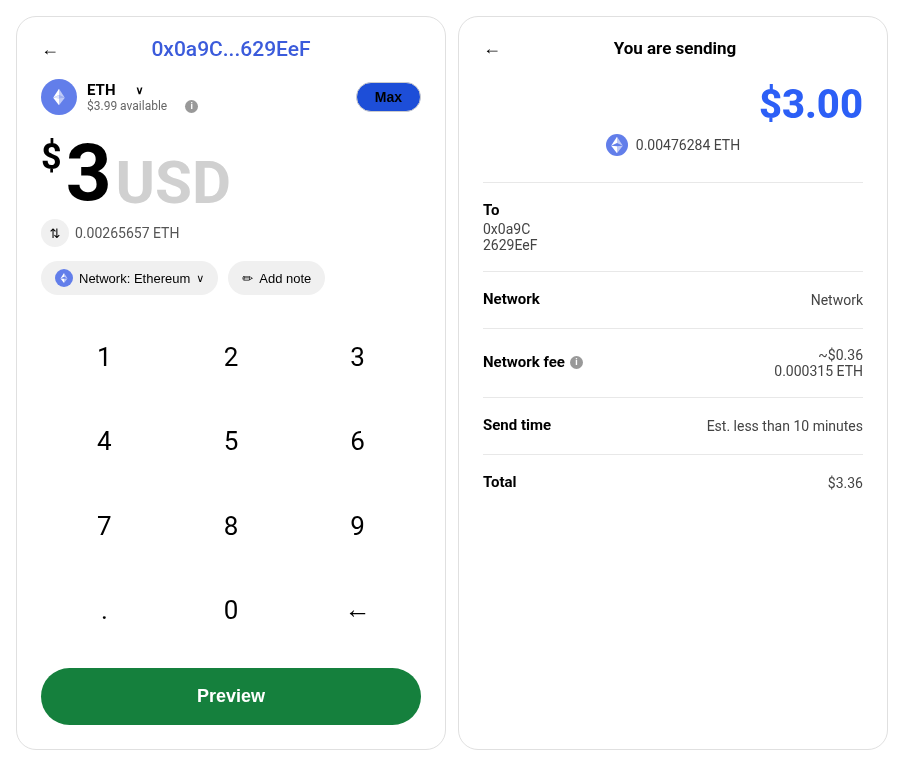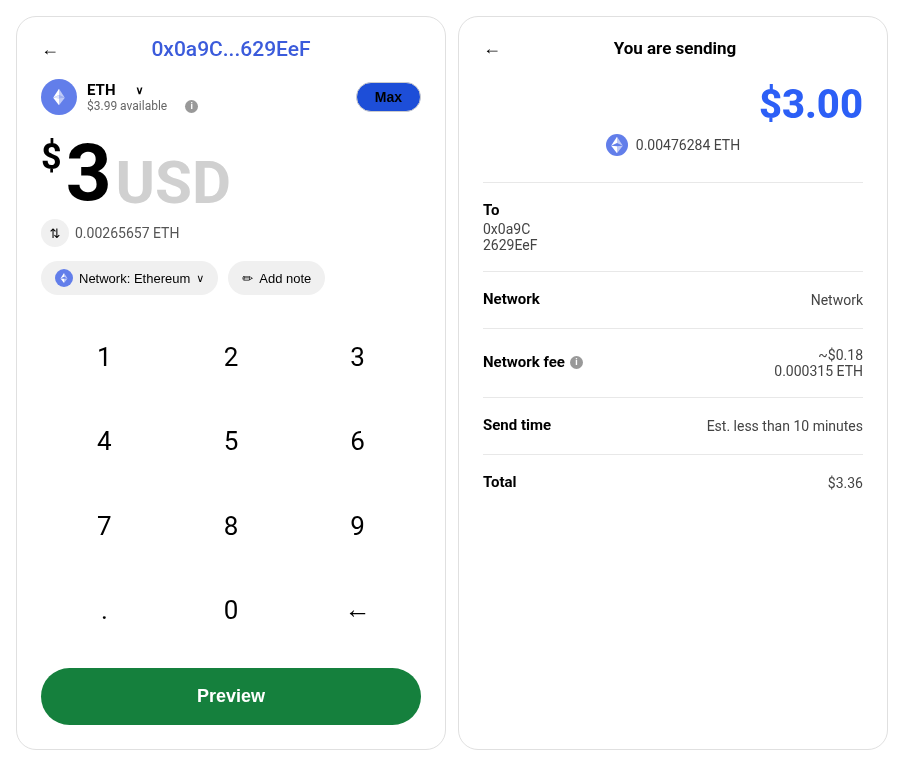--- a/index.html
+++ b/index.html
@@ -450,21 +450,21 @@
       </div>
 
       <div class="divider"></div>
 
       <div class="detail-row-inline">
         <div class="detail-label">
           <span>Network fee</span>
           <span class="info-circle">i</span>
         </div>
         <div class="detail-values-right">
-          <span class="detail-value">~$0.18</span>
+          <span class="detail-value">~$0.36</span>
           <span class="detail-value">0.000315 ETH</span>
         </div>
       </div>
 
       <div class="divider"></div>
 
       <div class="detail-row-inline">
         <div class="detail-label">Send time</div>
         <div class="detail-value">Est. less than 10 minutes</div>
       </div>

